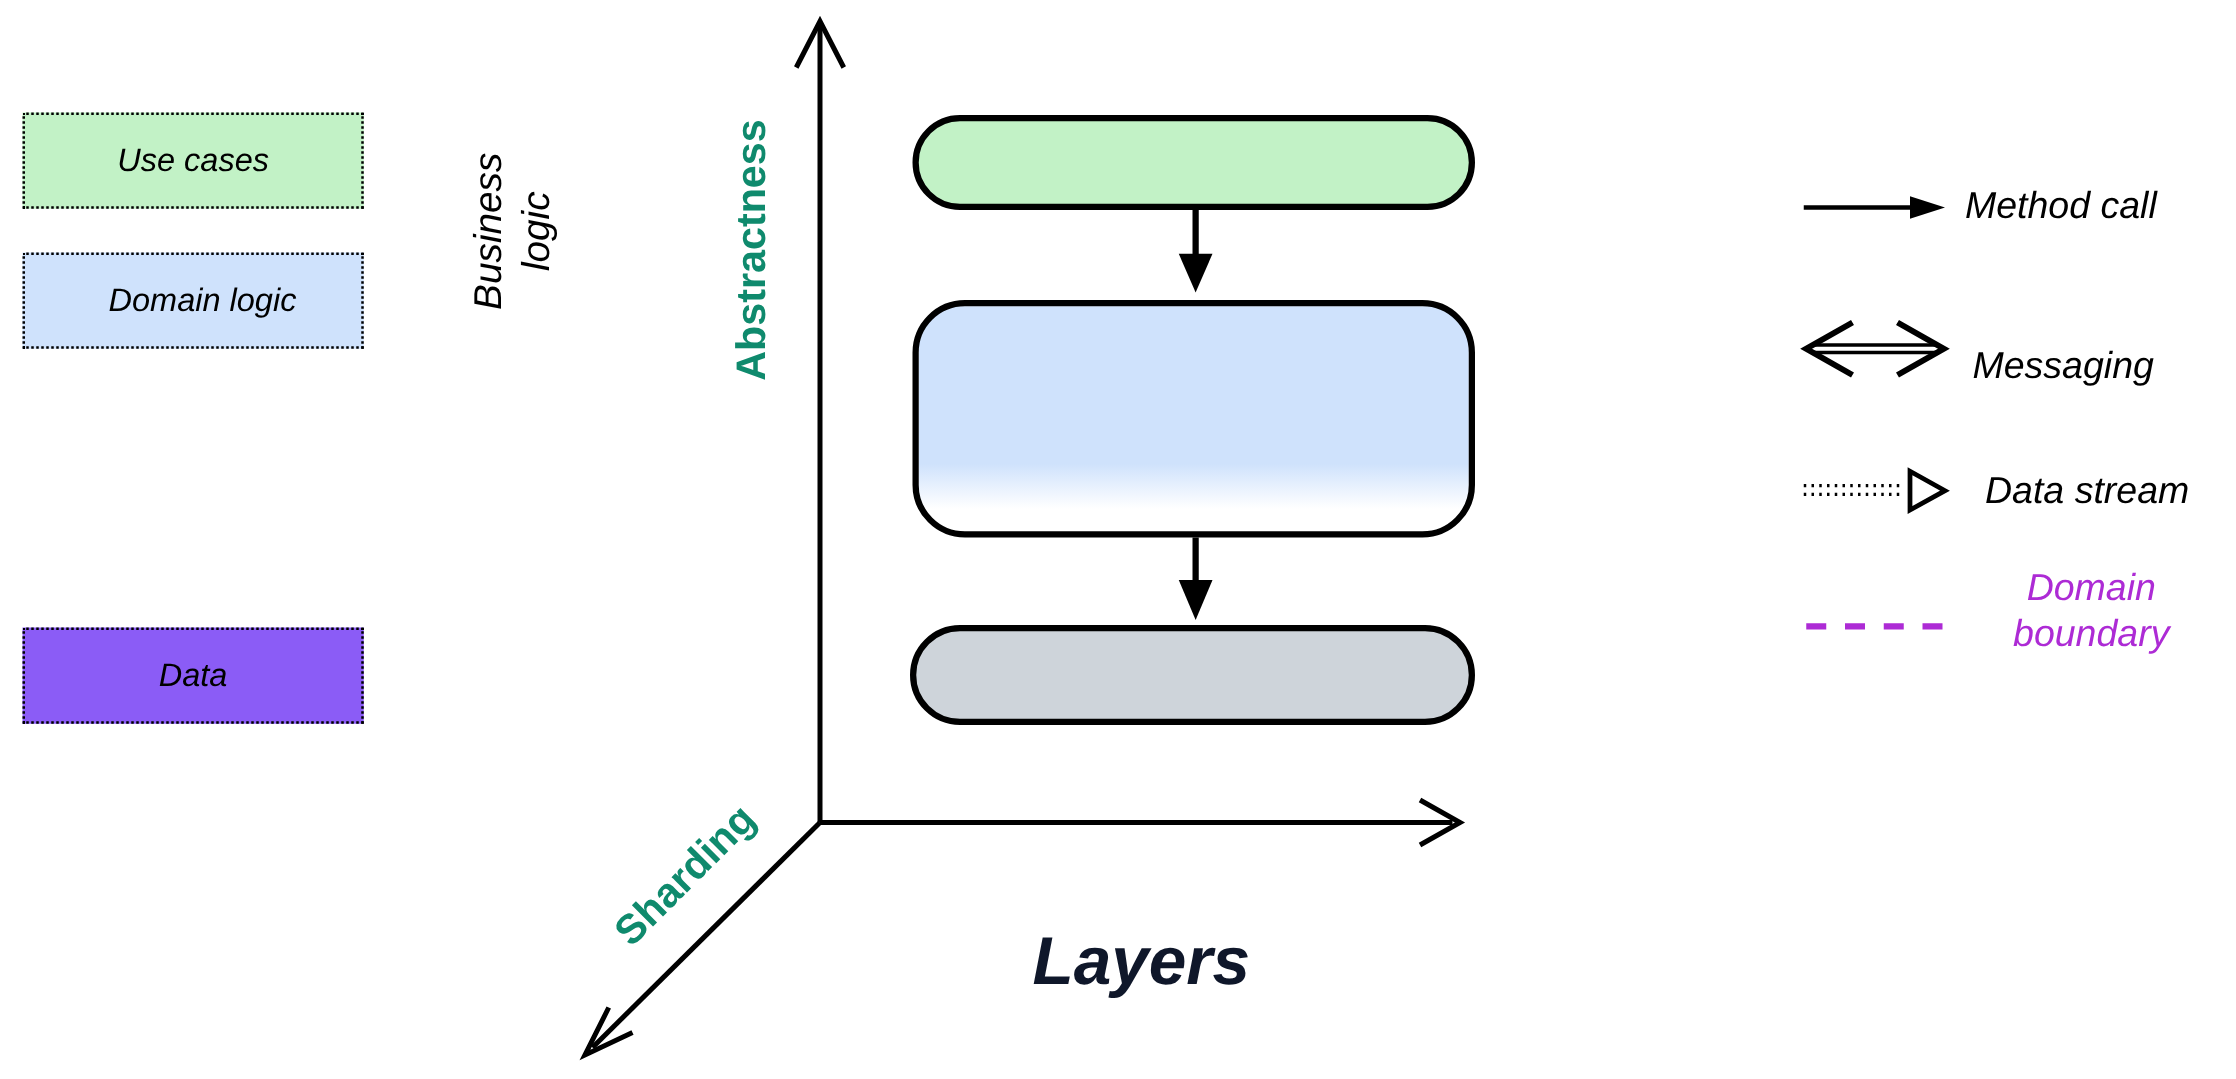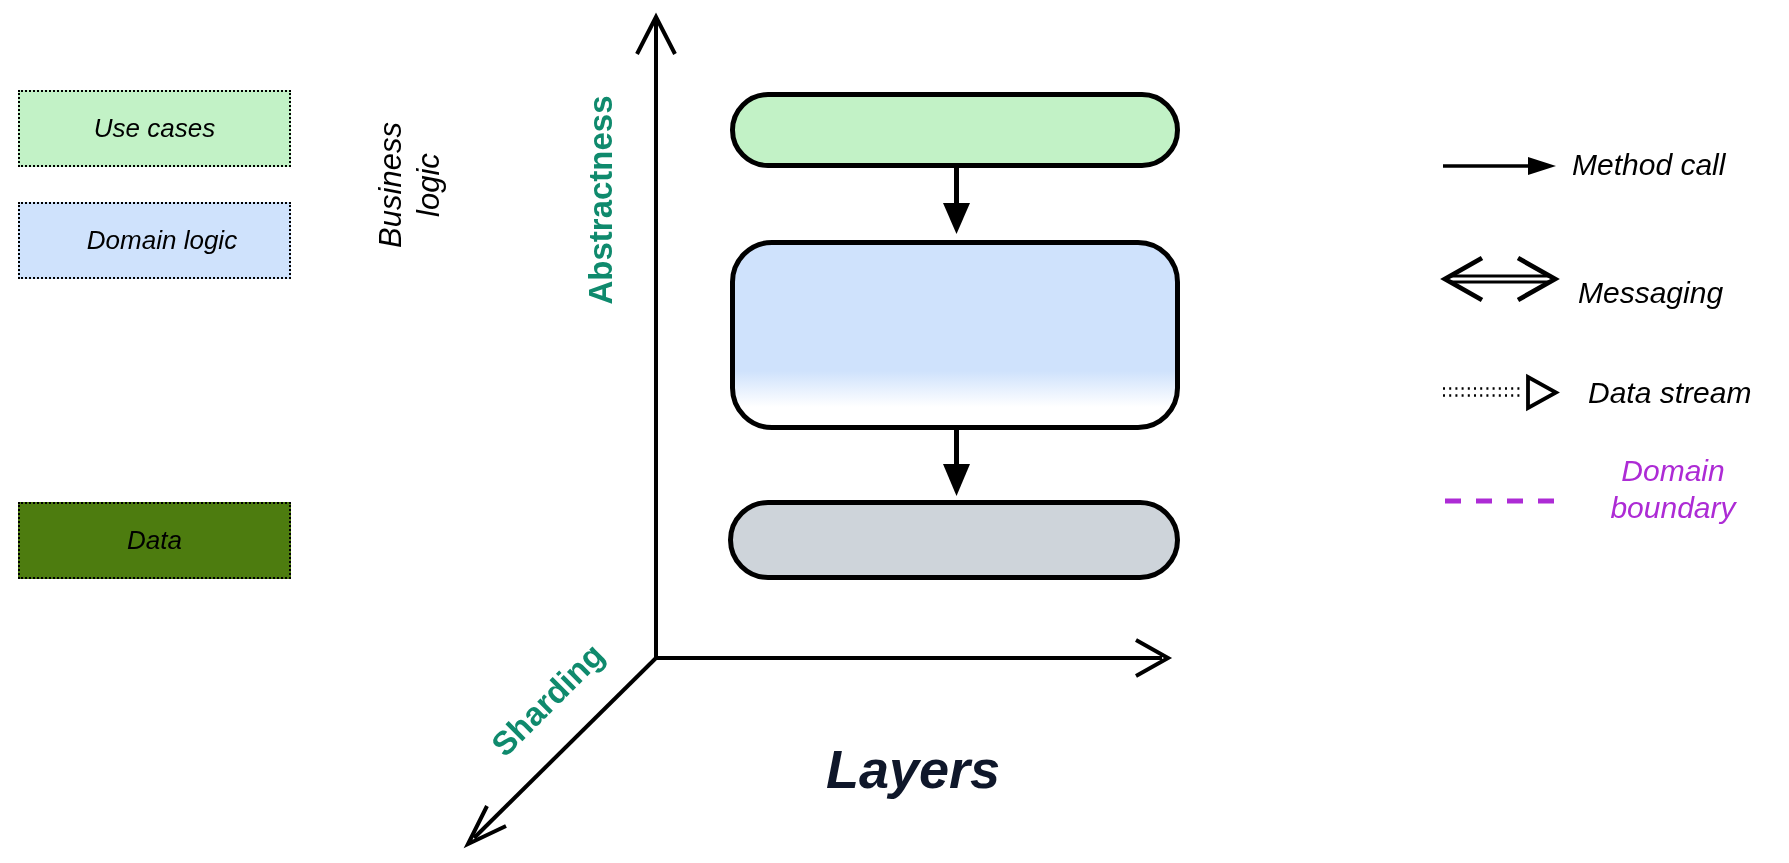--- a/index.html
+++ b/index.html
@@ -9,21 +9,21 @@
   }
   
   .lbox{
     position:absolute;left:18px;width:273px;height:77px;box-sizing:border-box;
     border:2px dotted #000;display:flex;align-items:center;justify-content:center;
     font-style:italic;font-size:26px;
   }
   .lbox-usecases{top:90px;background:#c2f2c6;}
   .lbox-domainlogic{top:202px;background:#cfe2fc;padding-left:15px;}
   .lbox-genericcode{top:352px;background:#ffffff;}
-  .lbox-data{top:502px;background:#4d7c0f;}
+  .lbox-data{top:502px;background:#8b5cf6;}
   
   .bizlogic{
     position:absolute;left:300px;top:145px;width:220px;height:80px;
     transform:rotate(-90deg);transform-origin:center center;
     display:flex;flex-direction:column;align-items:center;justify-content:center;
     font-style:italic;font-size:31px;line-height:38px;text-align:center;
   }
   
   .axis-label{position:absolute;font-weight:bold;color:#0f8a6d;}
   .lbl-abstractness{

